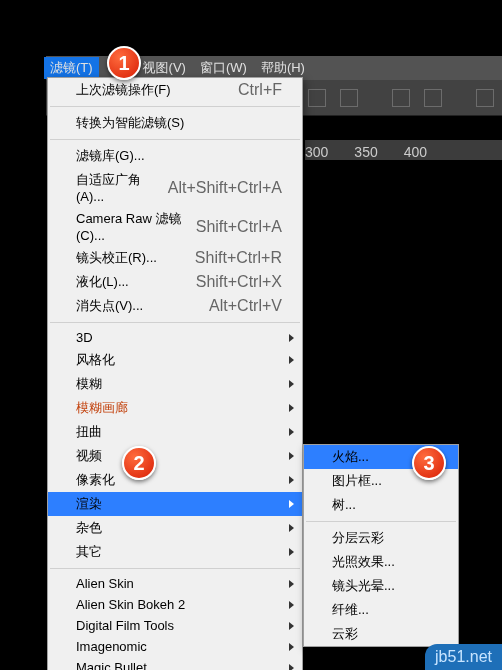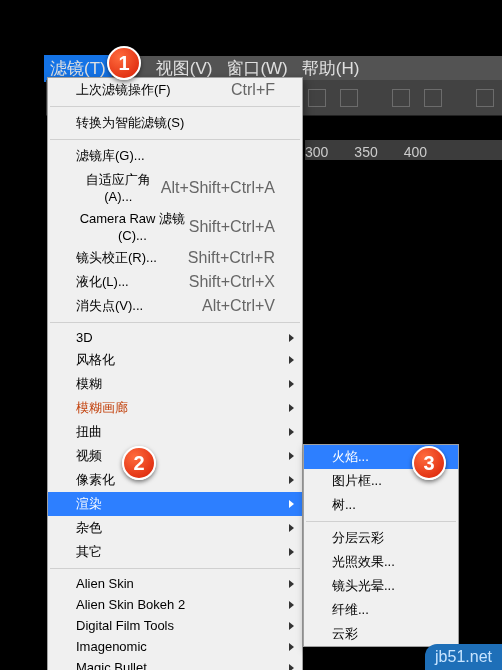--- a/index.html
+++ b/index.html
@@ -1,33 +1,33 @@
 <!DOCTYPE html>
 <html><head>
 <meta charset="utf-8">
 <style>
 * { margin: 0; padding: 0; box-sizing: border-box; font-family: "Microsoft YaHei", Arial, sans-serif; }
 body { width: 502px; height: 670px; background: #000; position: relative; overflow: hidden; }
 
-.menubar { position: absolute; top: 56px; left: 46px; right: 0; height: 24px; background: #535353; display: flex; align-items: center; padding-left: 4px; color: #e0e0e0; font-size: 17px; }
+.menubar { position: absolute; top: 56px; left: 46px; right: 0; height: 24px; background: #535353; display: flex; align-items: center; padding-left: 4px; color: #e0e0e0; font-size: 13px; }
 .menubar-item { margin-right: 14px; cursor: pointer; }
 .menubar-item.active { background: #1473e6; padding: 2px 6px; margin-left: -6px; }
 
 .toolbar { position: absolute; top: 80px; left: 46px; right: 0; height: 36px; background: #424242; border-bottom: 1px solid #222; display: flex; align-items: center; padding-left: 262px; gap: 14px; }
 .toolbar-icon { width: 18px; height: 18px; border: 1px solid #888; opacity: .6; }
 
 .ruler { position: absolute; top: 140px; left: 305px; right: 0; height: 20px; background: #3c3c3c; color: #ccc; font-size: 14px; display: flex; align-items: flex-end; }
 .ruler span { margin-right: 26px; }
 
 .menu { position: absolute; background: #f0f0f0; border: 1px solid #a0a0a0; box-shadow: 2px 3px 8px rgba(0,0,0,.4); font-size: 13px; color: #000; }
 .menu1 { top: 77px; left: 47px; width: 256px; }
 .menu2 { top: 444px; left: 303px; width: 156px; }
 
-.menu-item { display: flex; align-items: center; justify-content: space-between; padding: 3px 27px 3px 28px; cursor: default; position: relative; text-align: center; }
-.menu-item.highlighted { background: #2d7fff; color: #ffffff; }
+.menu-item { display: flex; align-items: center; justify-content: space-between; padding: 3px 20px 3px 28px; cursor: default; position: relative; }
+.menu-item.highlighted { background: #2d7fff; color: #000000; }
 .menu-item.disabled { color: #c2410c; }
 .menu-sep { height: 1px; background: #d0d0d0; margin: 4px 2px; }
 .shortcut { color: #666; font-size: 16px; margin-left: auto; }
 .arrow { position: absolute; right: 8px; width: 0; height: 0; border-top: 4px solid transparent; border-bottom: 4px solid transparent; border-left: 5px solid #333; }
 .menu-item.highlighted .arrow { border-left-color: #fff; }
 
 .badge { position: absolute; width: 34px; height: 34px; border-radius: 50%; background: radial-gradient(circle at 35% 30%, #ff6b3d, #d81e05); border: 2px solid #fff; color: #fff; font-weight: bold; font-size: 20px; display: flex; align-items: center; justify-content: center; box-shadow: 0 2px 4px rgba(0,0,0,.5); z-index: 100; }
 .badge1 { top: 46px; left: 107px; }
 .badge2 { top: 446px; left: 122px; }
 .badge3 { top: 446px; left: 412px; }

